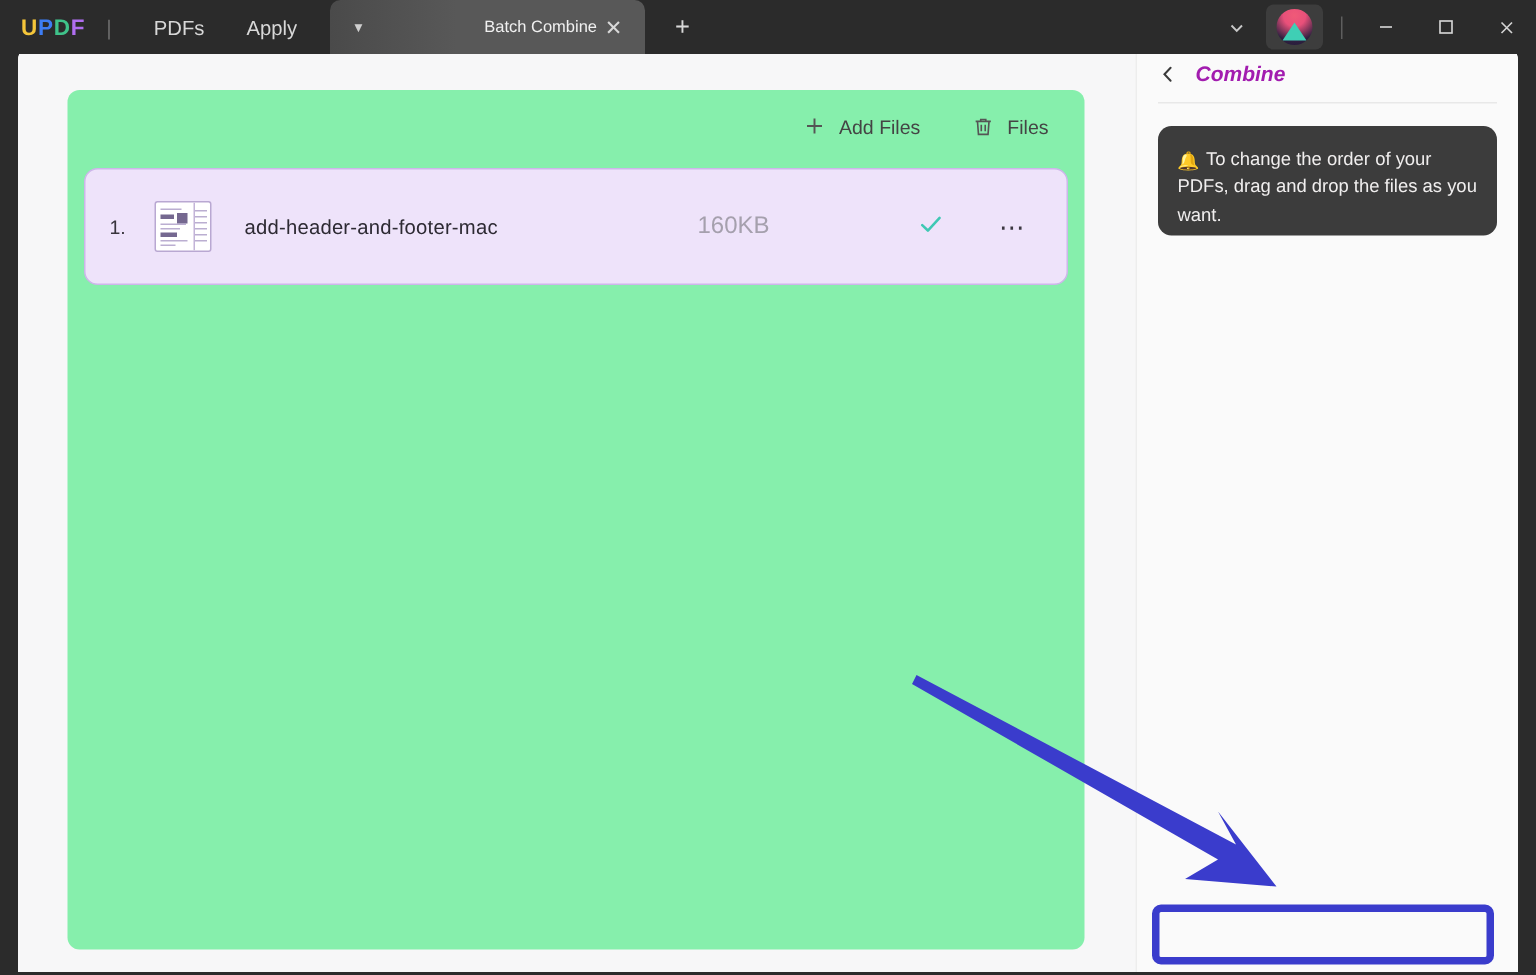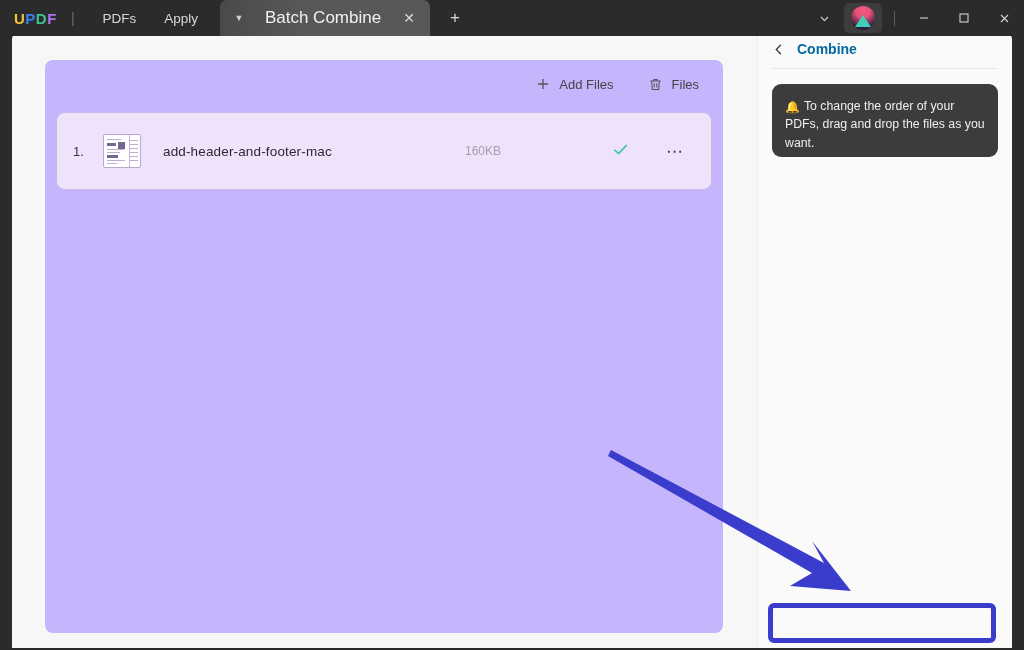--- a/index.html
+++ b/index.html
@@ -65,23 +65,23 @@
     padding: 0 10px;
   }
   .tab-caret {
     width: 18px;
     color: #cfcfcf;
     font-size: 9px;
     text-align: center;
   }
   .tab-title {
     flex: 1;
-    text-align: center;
+    text-align: right;
     color: #f0f0f0;
-    font-size: 17px;
+    font-size: 11px;
   }
   .tab-close {
     width: 22px;
     text-align: center;
     color: #d9d9d9;
     font-size: 14px;
     cursor: pointer;
   }
   .tab-new {
     margin-left: 14px;
@@ -159,21 +159,21 @@
     height: 100%;
     background: #f7f7f8;
   }
 
   .filecard {
     position: absolute;
     left: 33px;
     top: 30px;
     width: 678px;
     height: 573px;
-    background: #c4b5fd;
+    background: #86efac;
     border-radius: 8px;
   }
 
   .filecard-toolbar {
     height: 48px;
     display: flex;
     align-items: center;
     justify-content: flex-end;
     padding-right: 18px;
     gap: 22px;
@@ -250,21 +250,21 @@
     font-weight: 500;
     letter-spacing: .15px;
   }
   .fr-sub {
     margin-top: 7px;
     font-size: 12px;
     color: #9f9aa8;
   }
   .fr-size {
     width: 120px;
-    font-size: 12px;
+    font-size: 16px;
     color: #a5a0ad;
     margin-left: 17px;
   }
   .fr-check {
     width: 70px;
     text-align: center;
     color: #3fc8b4;
     font-size: 18px;
     line-height: 1;
   }
@@ -296,21 +296,22 @@
   .sb-back {
     color: #3b3b3b;
     font-size: 15px;
     cursor: pointer;
     line-height: 1;
     display: flex; align-items: center;
   }
   .sb-title {
     font-size: 14px;
     font-weight: bold;
-    color: #0369a1;
+    color: #a21caf;
+    font-style: italic;
   }
   .sb-divider {
     height: 1px;
     background: #e8e8e8;
     margin: 0 14px;
   }
   .tipcard {
     margin: 15px 14px 0 14px;
     background: #3c3c3c;
     border-radius: 9px;

